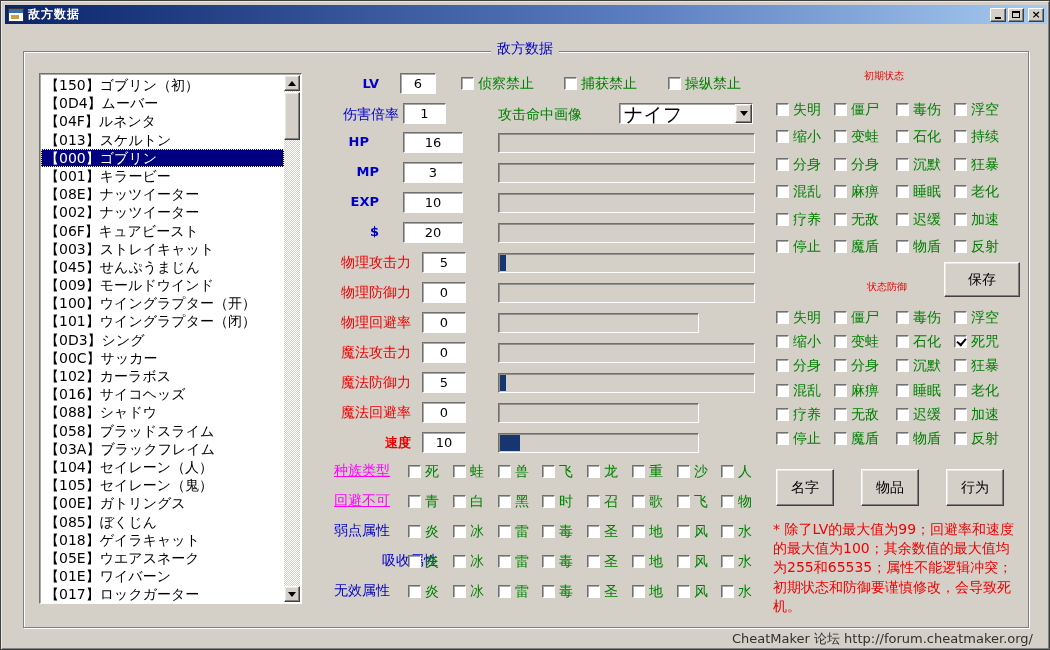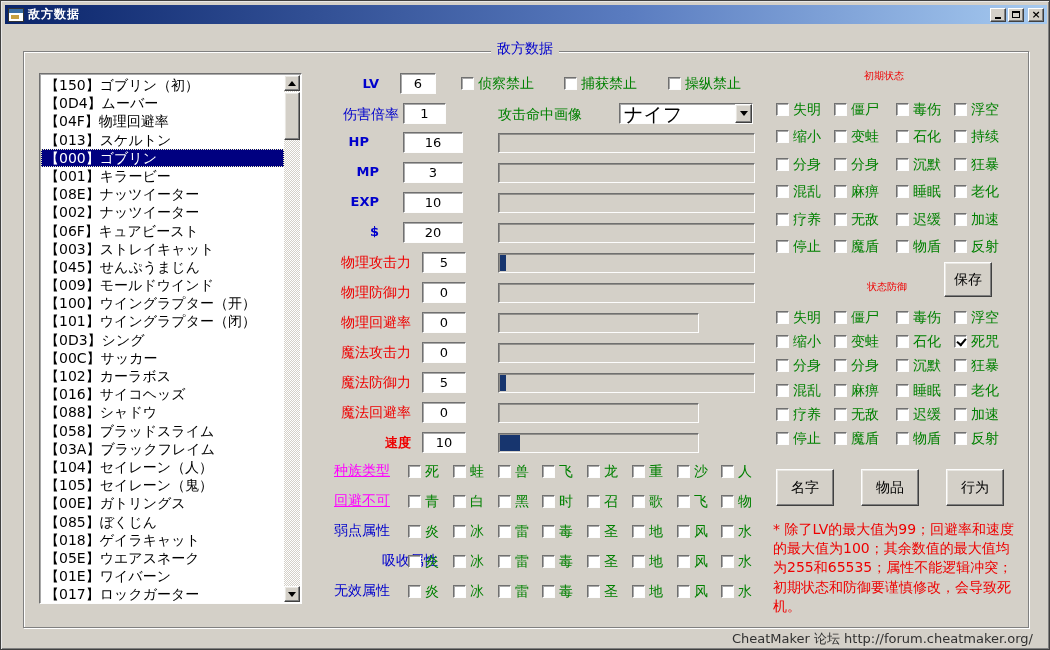--- a/index.html
+++ b/index.html
@@ -131,21 +131,21 @@
     </div>
   </div>
 
   <div class="groupbox"></div>
   <div class="gb-caption">敌方数据</div>
 
   <div class="listbox sunken">
     <div class="list-inner">
         <div class="list-item">【150】ゴブリン（初）</div>
         <div class="list-item">【0D4】ムーバー</div>
-        <div class="list-item">【04F】物理回避率</div>
+        <div class="list-item">【04F】ルネンタ</div>
         <div class="list-item">【013】スケルトン</div>
         <div class="list-item selected">【000】ゴブリン</div>
         <div class="list-item">【001】キラービー</div>
         <div class="list-item">【08E】ナッツイーター</div>
         <div class="list-item">【002】ナッツイーター</div>
         <div class="list-item">【06F】キュアビースト</div>
         <div class="list-item">【003】ストレイキャット</div>
         <div class="list-item">【045】せんぷうまじん</div>
         <div class="list-item">【009】モールドウインド</div>
         <div class="list-item">【100】ウイングラプター（开）</div>
@@ -597,21 +597,21 @@
       </div>
       <div class="cbcell" style="left: 953px; top: 430px;">
         <span class="cb"></span>
         <span class="cbl">反射</span>
       </div>
     </div>
 
   <div class="section-title" style="left:845px;top:68px;width:76px;text-align:center;">初期状态</div>
   <div class="section-title" style="left:848px;top:279px;width:76px;text-align:center;">状态防御</div>
 
-  <div class="btn raised" style="left:943px;top:261px;width:48px;height:35px;">保存</div>
+  <div class="btn raised" style="left:943px;top:261px;width:76px;height:35px;">保存</div>
   <div class="btn raised" style="left:775px;top:468px;width:58px;height:37px;">名字</div>
   <div class="btn raised" style="left:860px;top:468px;width:58px;height:37px;">物品</div>
   <div class="btn raised" style="left:945px;top:468px;width:58px;height:37px;">行为</div>
 
   <div class="note">* 除了LV的最大值为99；回避率和速度的最大值为100；其余数值的最大值均为255和65535；属性不能逻辑冲突；初期状态和防御要谨慎修改，会导致死机。</div>
 
   <div class="statusline">CheatMaker 论坛 http://forum.cheatmaker.org/</div>
 
 </div>
 

